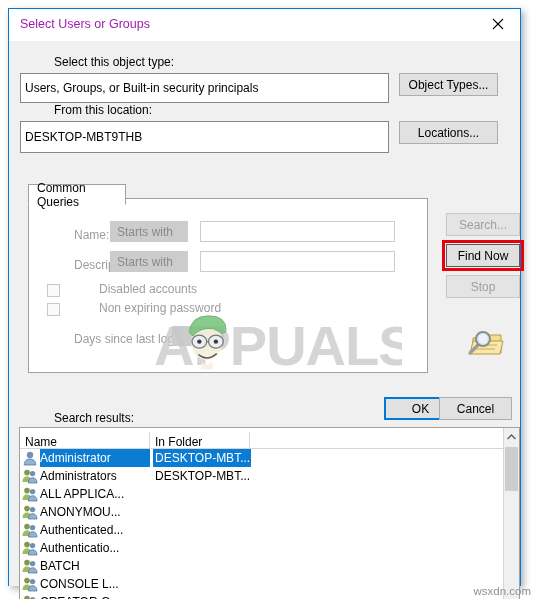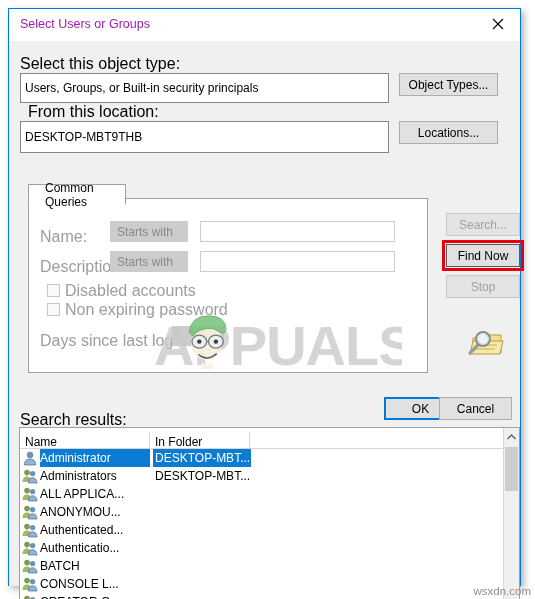--- a/index.html
+++ b/index.html
@@ -67,23 +67,24 @@
 
   
   #dlg-body {
     position: relative;
     height: 545px;
     background: #f0f0f0;
   }
 
   .lbl {
     position: absolute;
-    font-size: 16px;
+    font-size: 12px;
     color: #000;
     white-space: nowrap;
+    margin-left: 34px;
   }
 
   .textbox {
     position: absolute;
     background: #ffffff;
     border: 1px solid #828790;
     box-sizing: border-box;
     font-family: "Liberation Sans", sans-serif;
     font-size: 12px;
     color: #000;
@@ -144,21 +145,21 @@
     top: 143px;
     width: 98px;
     height: 21px;
     background: #ffffff;
     border: 1px solid #a0a0a0;
     border-bottom: 1px solid #ffffff;
     box-sizing: border-box;
     font-size: 12px;
     display: flex;
     align-items: center;
-    padding-left: 16px;
+    padding-left: 8px;
     z-index: 3;
     cursor: default;
   }
 
   
   .combo {
     position: absolute;
     background: #cccccc;
     border: 0;
     box-sizing: border-box;
@@ -350,21 +351,21 @@
         </svg>
       </div>
     </div>
 
     <div id="dlg-body">
 
       <div class="lbl" style="left:11px; top:14px;">Select this object type:</div>
       <div class="textbox" style="left:11px; top:32px; width:369px; height:30px;">Users, Groups, or Built-in security principals</div>
       <div class="btn" style="left:390px; top:32px; width:99px; height:23px;">Object Types...</div>
 
-      <div class="lbl" style="left:19px; top:62px;">From this location:</div>
+      <div class="lbl" style="left:11px; top:62px;">From this location:</div>
       <div class="textbox" style="left:11px; top:80px; width:369px; height:32px;">DESKTOP-MBT9THB</div>
       <div class="btn" style="left:390px; top:80px; width:99px; height:23px;">Locations...</div>
 
       <div id="tab-common">Common Queries</div>
       <div id="tabpanel"></div>
 
       <div class="lbl dis-lbl" style="left:31px; top:187px;">Name:</div>
       <div class="combo" style="left:101px; top:180px; width:78px; height:21px;">Starts with</div>
       <div class="textbox" style="left:191px; top:180px; width:195px; height:21px; border-color:#cdcdcd;"></div>
 

